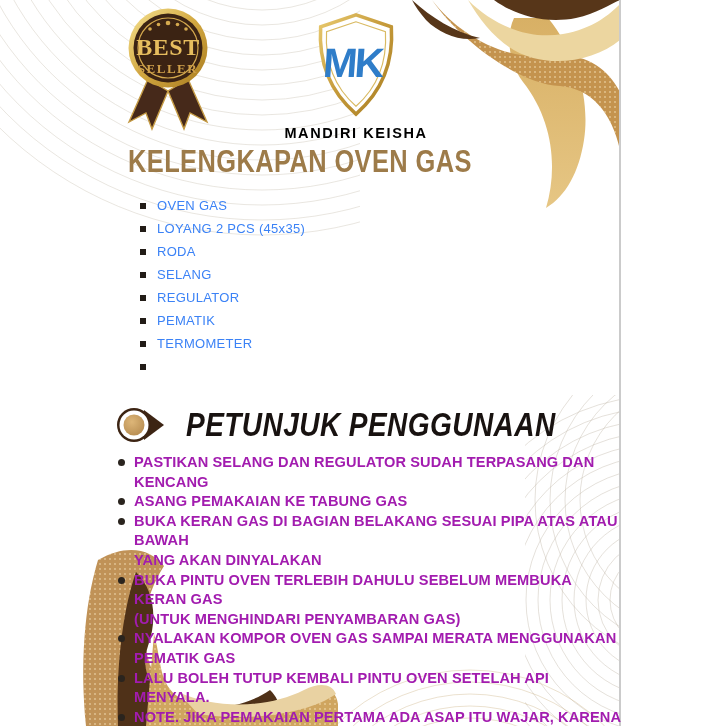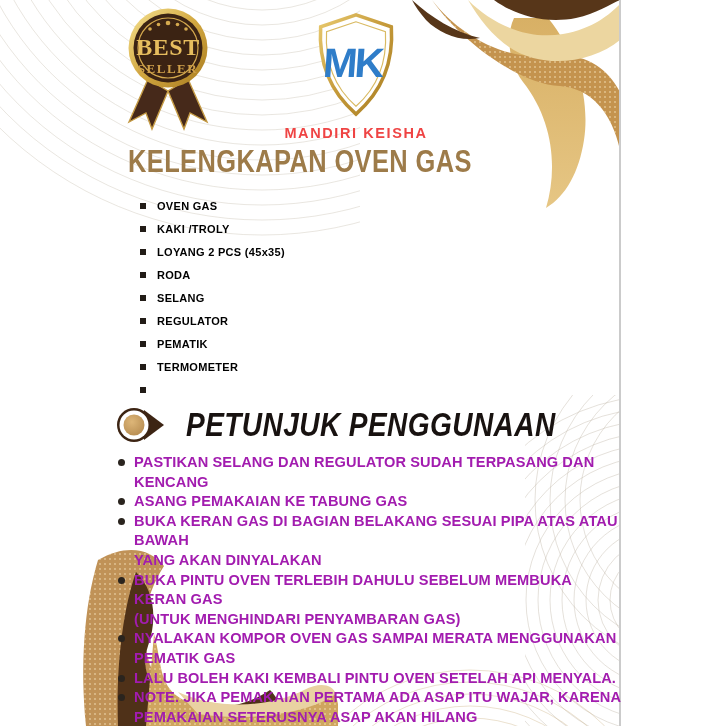--- a/index.html
+++ b/index.html
@@ -7,29 +7,29 @@
     position:relative;width:726px;height:726px;background:#ffffff;
     overflow:hidden;font-family:"Liberation Sans",sans-serif;
   }
   .content{position:relative;z-index:2;}
   .deco-svg{position:absolute;left:0;top:0;z-index:1;}
 
   .border-line{position:absolute;left:619px;top:0;width:2px;height:726px;background:#cbcbcb;z-index:3;}
 
   .badge-svg{position:absolute;left:104px;top:5px;z-index:4;}
   .logo-wrap{position:absolute;left:276px;top:12px;width:160px;text-align:center;z-index:4;}
-  .brand-name{margin-top:3px;font-size:14.5px;font-weight:bold;letter-spacing:1.6px;color:#ef4444;}
+  .brand-name{margin-top:3px;font-size:14.5px;font-weight:bold;letter-spacing:1.6px;color:#000000;}
 
   .eq-title{
     position:absolute;left:128px;top:144px;margin:0;z-index:4;
     font-size:31px;font-weight:800;color:#9d7b49;letter-spacing:.5px;
     transform:scaleX(.82);transform-origin:left center;white-space:nowrap;
   }
   .eq-list{position:absolute;left:140px;top:194px;margin:0;padding:0;list-style:none;z-index:4;}
-  .eq-list li{display:flex;align-items:center;height:23px;font-size:11px;font-weight:bold;color:#000000;letter-spacing:.3px;}
+  .eq-list li{display:flex;align-items:center;height:23px;font-size:13px;font-weight:normal;color:#3b82f6;letter-spacing:.3px;}
   .sq{width:6px;height:6px;background:#221c17;margin-right:11px;flex:0 0 auto;}
 
   .instr-header{position:absolute;left:114px;top:402px;display:flex;align-items:center;z-index:4;font-style:italic;}
   .instr-title{
     margin:0 0 0 14px;font-size:33px;font-weight:800;color:#181210;letter-spacing:.5px;
     transform:scaleX(.85);transform-origin:left center;white-space:nowrap;
   }
   .instr-list{position:absolute;left:118px;top:453px;width:505px;margin:0;padding:0;list-style:none;z-index:4;}
   .instr-list li{display:flex;align-items:flex-start;font-size:14.6px;line-height:19.6px;font-weight:bold;color:#a21caf;letter-spacing:.1px;}
   .dot{width:7px;height:7px;border-radius:50%;background:#2a241e;margin:6px 9px 0 0;flex:0 0 auto;}
@@ -188,24 +188,20 @@
 
   <h1 class="eq-title content">KELENGKAPAN OVEN GAS</h1>
 
   <ul class="eq-list content">
 
       <li>
         <span class="sq"></span>
         <span>OVEN GAS</span>
       </li>
 
-      <li>
-        <span class="sq"></span>
-        <span>KAKI /TROLY</span>
-      </li>
 
       <li>
         <span class="sq"></span>
         <span>LOYANG 2 PCS (45x35)</span>
       </li>
 
       <li>
         <span class="sq"></span>
         <span>RODA</span>
       </li>
@@ -276,21 +272,21 @@
       </li>
 
       <li>
         <span class="dot"></span>
         <span class="instr-text">NYALAKAN KOMPOR OVEN GAS SAMPAI MERATA MENGGUNAKAN
 PEMATIK GAS</span>
       </li>
 
       <li>
         <span class="dot"></span>
-        <span class="instr-text">LALU BOLEH KAKI KEMBALI PINTU OVEN SETELAH API MENYALA.</span>
+        <span class="instr-text">LALU BOLEH TUTUP KEMBALI PINTU OVEN SETELAH API MENYALA.</span>
       </li>
 
       <li>
         <span class="dot"></span>
         <span class="instr-text">NOTE. JIKA PEMAKAIAN PERTAMA ADA ASAP ITU WAJAR, KARENA
 PEMAKAIAN SETERUSNYA ASAP AKAN HILANG</span>
       </li>
 
     </ul>
 

